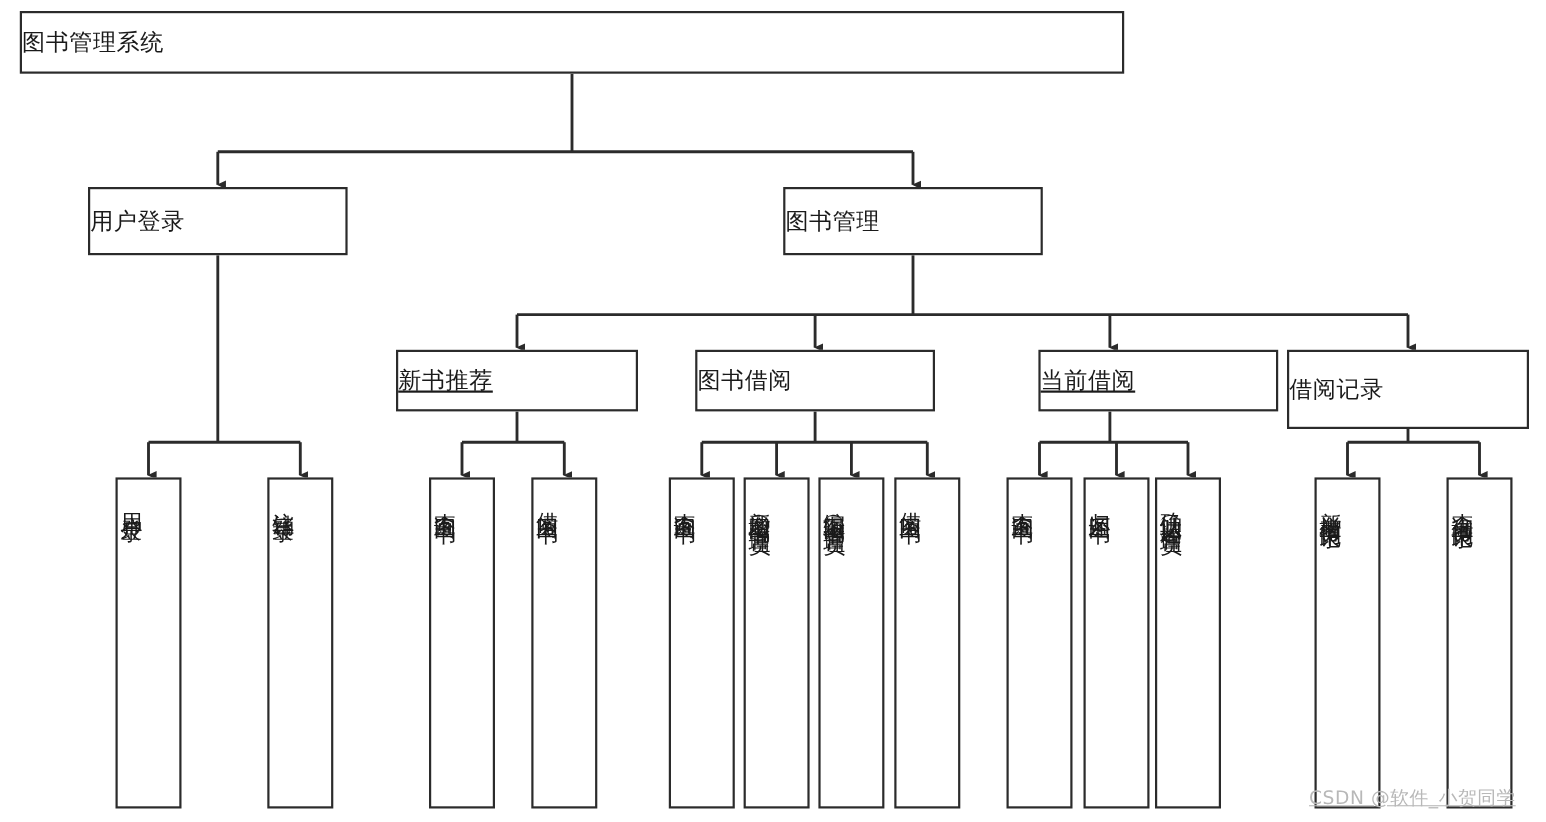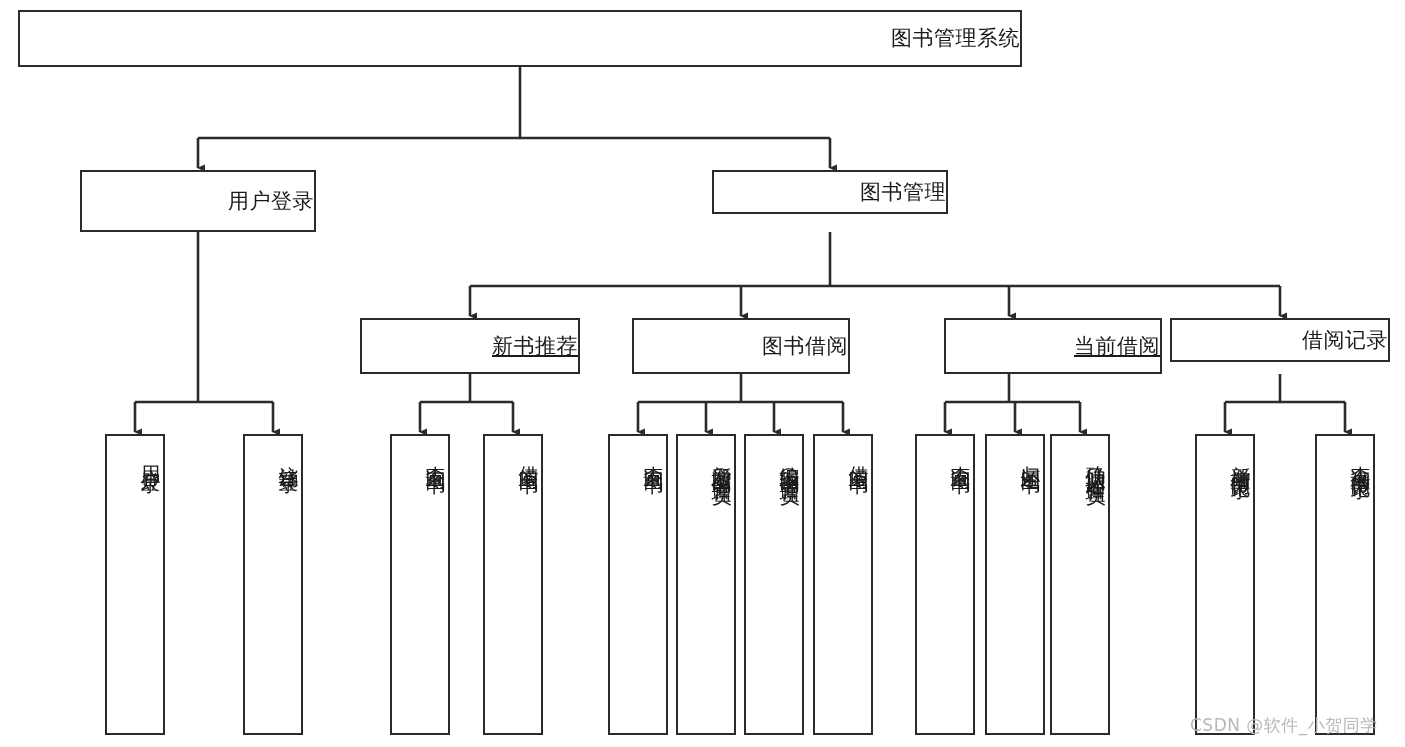--- a/index.html
+++ b/index.html
@@ -22,21 +22,21 @@
     width: 1405px;
     height: 747px;
   }
   .node {
     position: absolute;
     box-sizing: border-box;
     border: 2.5px solid #2b2b2b;
     background: #ffffff;
     display: flex;
     align-items: center;
-    justify-content: flex-end;
+    justify-content: flex-start;
     color: #1a1a1a;
   }
   .node-label {
     font-size: 21px;
     line-height: 1.25;
     letter-spacing: 0.5px;
     white-space: nowrap;
     color: #1a1a1a;
   }
   .node.vertical {
@@ -105,33 +105,33 @@
         <line x1="1345" y1="402" x2="1345" y2="432" stroke="#2b2b2b" stroke-width="2.6" marker-end="url(#arrowhead)"></line>
       </g>
   </svg>
   <div id="node-layer">
       <div class="node" style="left: 18px; top: 10px; width: 1004px; height: 57px;">
         <span class="node-label">图书管理系统</span>
       </div>
       <div class="node" style="left: 80px; top: 170px; width: 236px; height: 62px;">
         <span class="node-label">用户登录</span>
       </div>
-      <div class="node" style="left: 712px; top: 170px; width: 236px; height: 44px;">
+      <div class="node" style="left: 712px; top: 170px; width: 236px; height: 62px;">
         <span class="node-label">图书管理</span>
       </div>
       <div class="node" style="left: 360px; top: 318px; width: 220px; height: 56px; text-decoration: underline;">
         <span class="node-label">新书推荐</span>
       </div>
       <div class="node" style="left: 632px; top: 318px; width: 218px; height: 56px; font-family: Liberation Serif, serif;">
         <span class="node-label">图书借阅</span>
       </div>
       <div class="node" style="left: 944px; top: 318px; width: 218px; height: 56px; text-decoration: underline;">
         <span class="node-label">当前借阅</span>
       </div>
-      <div class="node" style="left: 1170px; top: 318px; width: 220px; height: 44px;">
+      <div class="node" style="left: 1170px; top: 318px; width: 220px; height: 72px;">
         <span class="node-label">借阅记录</span>
       </div>
       <div class="node vertical" style="left: 105px; top: 434px; width: 60px; height: 301px;">
         <span class="node-label">用户登录</span>
       </div>
       <div class="node vertical" style="left: 243px; top: 434px; width: 60px; height: 301px;">
         <span class="node-label">注销登录</span>
       </div>
       <div class="node vertical" style="left: 390px; top: 434px; width: 60px; height: 301px;">
         <span class="node-label">查询图书</span>
@@ -160,14 +160,14 @@
       <div class="node vertical" style="left: 1050px; top: 434px; width: 60px; height: 301px;">
         <span class="node-label">确认归还（管理员）</span>
       </div>
       <div class="node vertical" style="left: 1195px; top: 434px; width: 60px; height: 301px;">
         <span class="node-label">新增借阅记录</span>
       </div>
       <div class="node vertical" style="left: 1315px; top: 434px; width: 60px; height: 301px;">
         <span class="node-label">查询借阅记录</span>
       </div>
     </div>
-  <div class="watermark" style="left: 1190px; top: 714px; color: rgb(184, 184, 184);">CSDN @软件_小贺同学</div>
+  <div class="watermark" style="left: 1190px; top: 714px; color: rgb(184, 184, 184); text-decoration: underline;">CSDN @软件_小贺同学</div>
 </div>
 
 </body></html>

